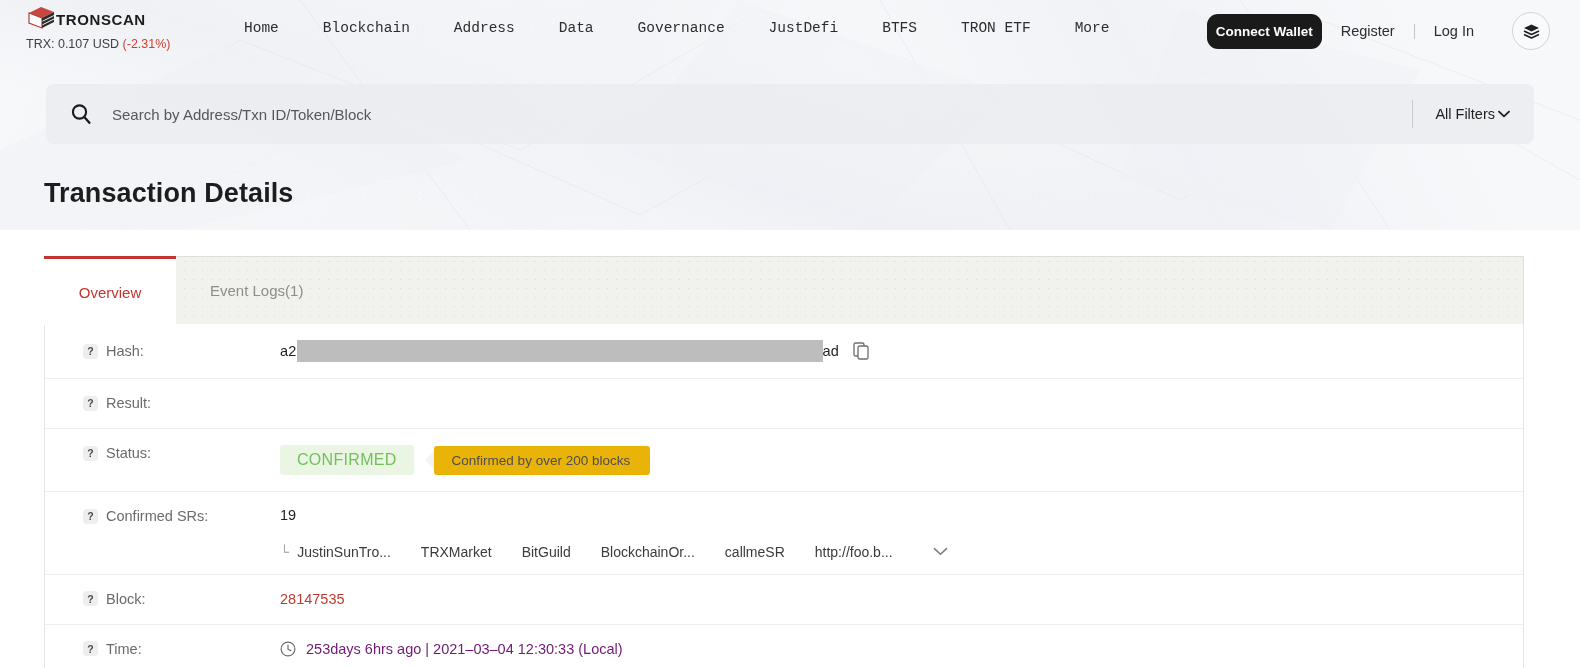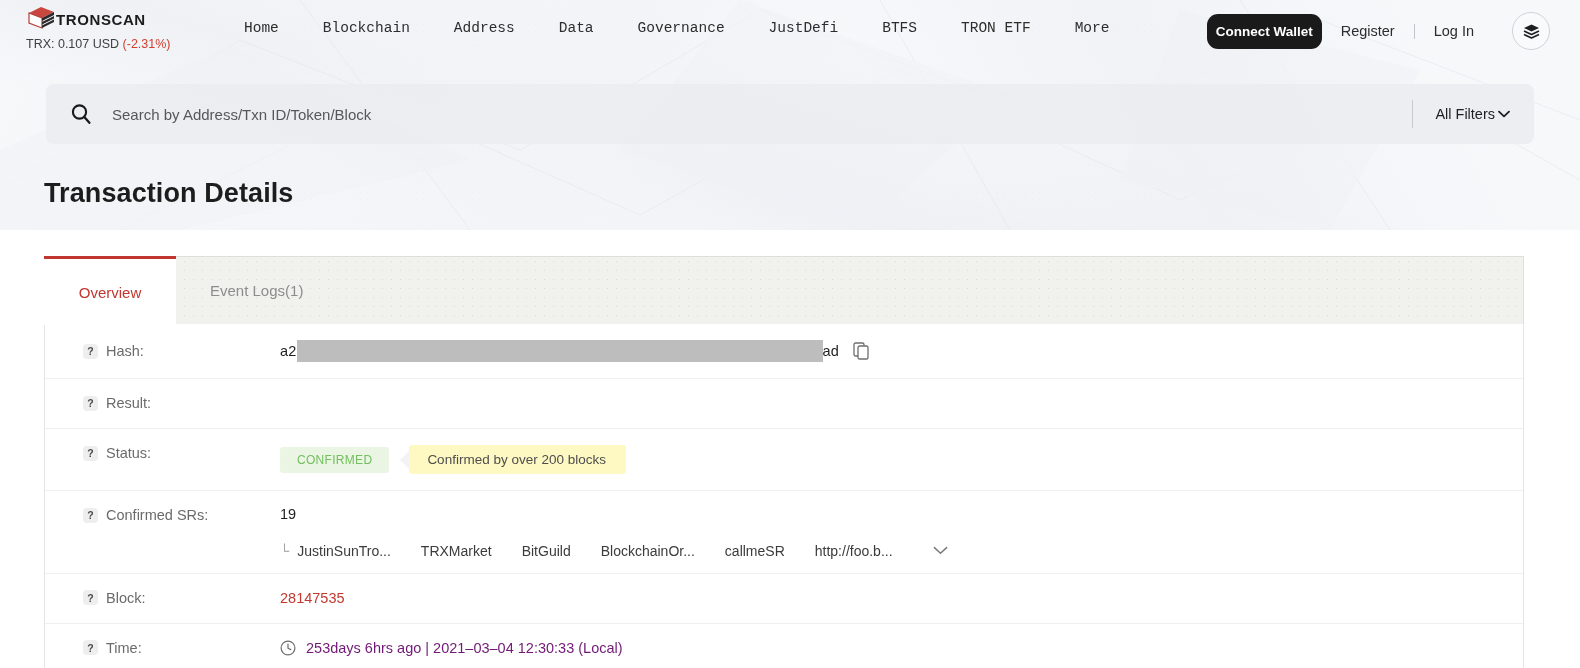--- a/index.html
+++ b/index.html
@@ -295,30 +295,30 @@
     height: 58px;
     border: 6px solid #c9342a;
     pointer-events: none;
     z-index: 9;
   }
 
   
   .badge-confirmed {
     background: #eaf5e4;
     color: #72bf5c;
-    font-size: 12px;
+    font-size: 16px;
     letter-spacing: .3px;
     padding: 6px 17px;
     border-radius: 3px;
     white-space: nowrap;
   }
   .callout {
     position: relative;
     margin-left: 20px;
-    background: #fef9c3;
+    background: #eab308;
     color: #4e4e4e;
     font-size: 13.5px;
     padding: 7px 20px 7px 18px;
     border-radius: 3px;
     white-space: nowrap;
   }
   .callout::before {
     content: "";
     position: absolute;
     left: -9px; top: 50%;

